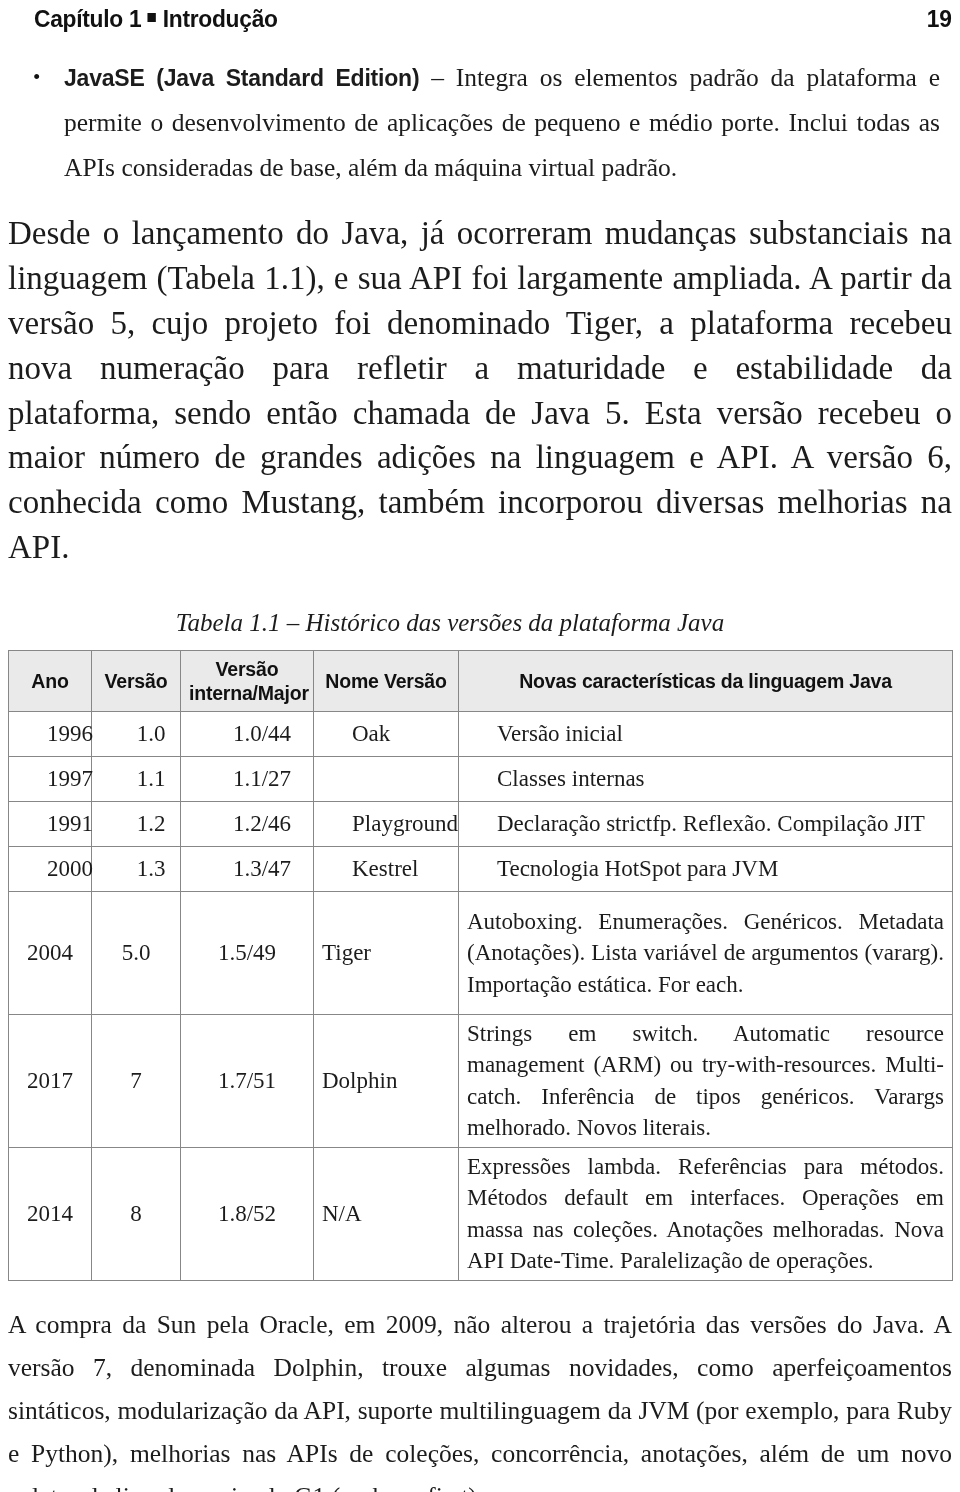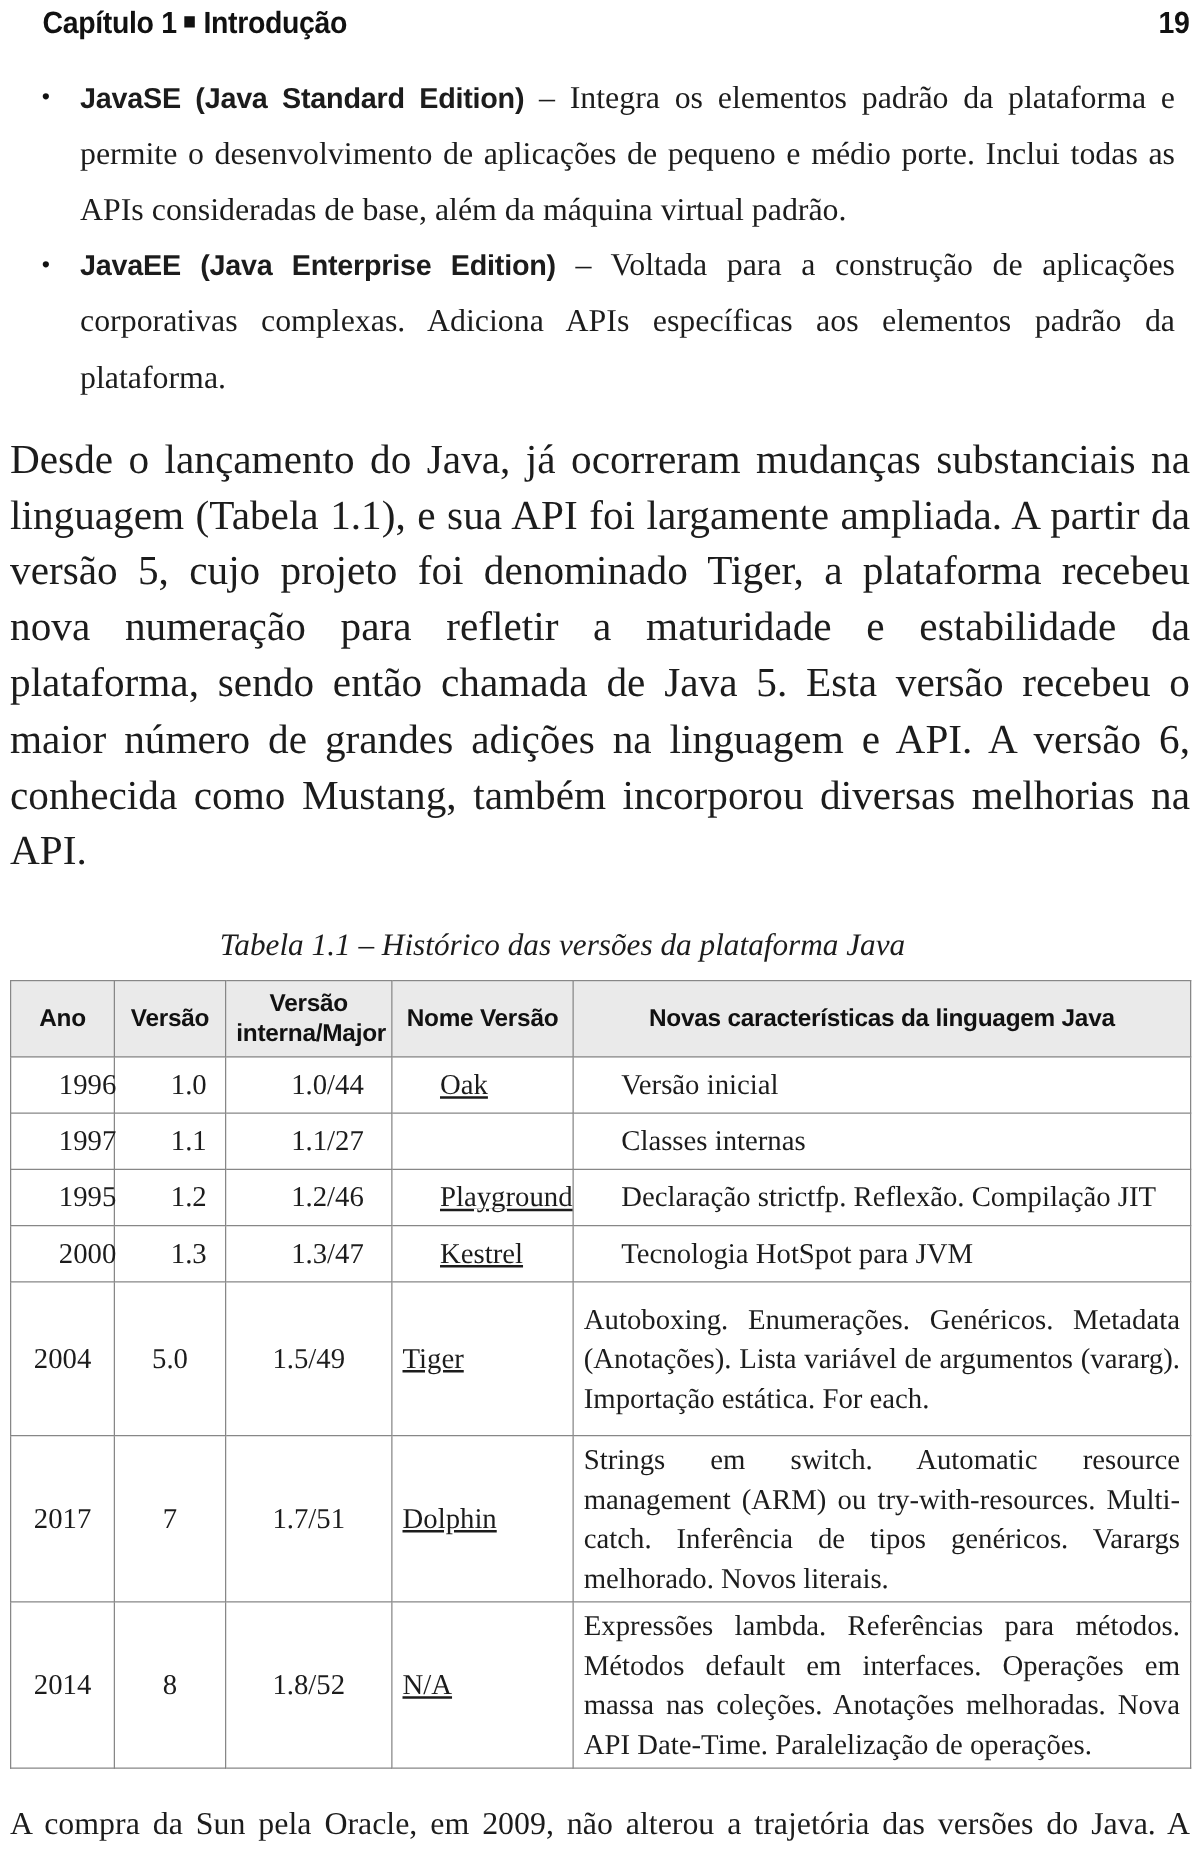--- a/index.html
+++ b/index.html
@@ -144,21 +144,21 @@
   }
   table.hist tbody td {
     font-family: "Liberation Serif", "DejaVu Serif", serif;
     font-size: 23px;
     line-height: 31.5px;
     color: #1c1c1c;
   }
   td.c-ano, td.c-ver, td.c-int {
     text-align: center;
   }
-  td.c-nome { text-align: left; text-decoration: underline; }
+  td.c-nome { text-align: left; }
   td.c-desc {
     text-align: justify;
     text-justify: inter-word;
     padding-left: 10px;
     padding-right: 10px;
   }
   tbody tr.r-short td { height: 38px; padding-left: 38px; }
   tbody tr.r-2 td { height: 82px; }
   tbody tr.r-3 td { height: 116px; }
   tbody tr.r-4 td { height: 112px; }
@@ -182,21 +182,20 @@
     <span class="sq-icon"></span>
     <span>Introdução</span>
   </div>
   <div class="page-num">19</div>
 </div>
 
 <div class="content">
 
   <ul class="bullets">
     <li><span class="lead">JavaSE (Java Standard Edition)</span><span> – Integra os elementos padrão da plataforma e permite o desenvolvimento de aplicações de pequeno e médio porte. Inclui todas as APIs consideradas de base, além da máquina virtual padrão.</span></li>
-    <li><span class="lead">JavaEE (Java Enterprise Edition)</span><span> – Voltada para a construção de aplicações corporativas complexas. Adiciona APIs específicas aos elementos padrão da plataforma.</span></li>
   </ul>
 
   <div class="gap-after-bullets"></div>
 
   <p class="body-par">Desde o lançamento do Java, já ocorreram mudanças substanciais na linguagem (Tabela 1.1), e sua API foi largamente ampliada. A partir da versão 5, cujo projeto foi denominado Tiger, a plataforma recebeu nova numeração para refletir a maturidade e estabilidade da plataforma, sendo então chamada de Java 5. Esta versão recebeu o maior número de grandes adições na linguagem e API. A versão 6, conhecida como Mustang, também incorporou diversas melhorias na API.</p>
 
   <div class="gap-before-caption"></div>
 
   <div class="tbl-caption">Tabela 1.1 – Histórico das versões da plataforma Java</div>
 
@@ -226,21 +225,21 @@
         <td class="c-desc">Versão inicial</td>
       </tr>
       <tr class="r-short">
         <td class="c-ano">1997</td>
         <td class="c-ver">1.1</td>
         <td class="c-int">1.1/27</td>
         <td class="c-nome"></td>
         <td class="c-desc">Classes internas</td>
       </tr>
       <tr class="r-short">
-        <td class="c-ano">1995</td>
+        <td class="c-ano">1991</td>
         <td class="c-ver">1.2</td>
         <td class="c-int">1.2/46</td>
         <td class="c-nome">Playground</td>
         <td class="c-desc">Declaração strictfp. Reflexão. Compilação JIT</td>
       </tr>
       <tr class="r-short">
         <td class="c-ano">2000</td>
         <td class="c-ver">1.3</td>
         <td class="c-int">1.3/47</td>
         <td class="c-nome">Kestrel</td>

